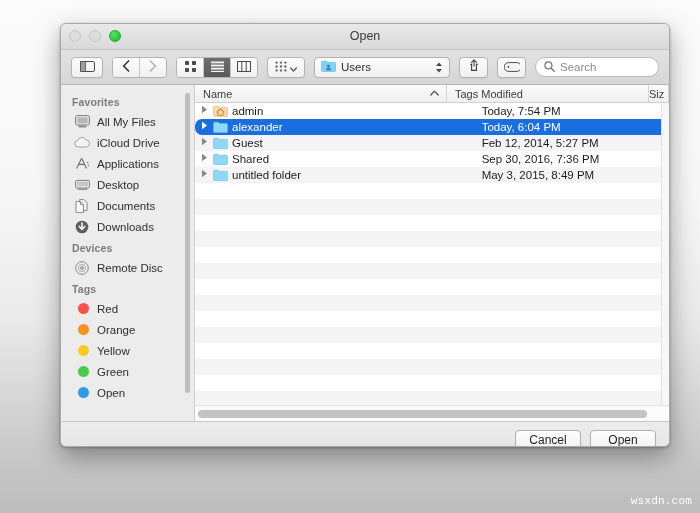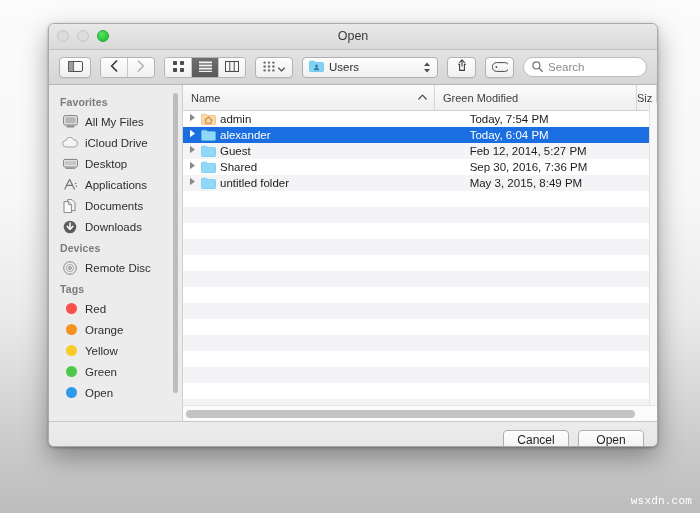--- a/index.html
+++ b/index.html
@@ -11,21 +11,21 @@
     height: 513px;
     overflow: hidden;
     font-family: "Liberation Sans", sans-serif;
     background: linear-gradient(to bottom, #fbfbfb 0%, #f7f7f7 38%, #eaeaea 62%, #c9c9c9 88%, #bcbcbc 100%);
     position: relative;
   }
 
   
   #window {
     position: absolute;
-    left: 48px;
+    left: 60px;
     top: 23px;
     width: 610px;
     height: 424px;
     border-radius: 6px;
     background: #ececec;
     box-shadow: 0 10px 26px rgba(0,0,0,0.35), 0 1px 3px rgba(0,0,0,0.28);
     overflow: hidden;
     border: 1px solid #a9a9a9;
     box-sizing: border-box;
   }
@@ -194,21 +194,21 @@
   
   #filelist {
     flex: 1;
     display: flex;
     flex-direction: column;
     min-width: 0;
     position: relative;
     background: #fff;
   }
   #colhead {
-    height: 26px;
+    height: 18px;
     display: flex;
     background: linear-gradient(to bottom, #fbfbfb, #efefef);
     border-bottom: 1px solid #cfcfcf;
     font-size: 11px;
     color: #3d3d3d;
     box-sizing: border-box;
   }
   .col {
     display: flex;
     align-items: center;
@@ -232,21 +232,21 @@
   #rows { flex: 1; overflow: hidden; }
   .row {
     height: 16px;
     display: flex;
     font-size: 11.5px;
     color: #1d1d1d;
     align-items: center;
     box-sizing: border-box;
   }
   .row.alt { background: #f4f4f6; }
-  .row.sel { background: #1a6ee0; color: #fff; }
+  .row.sel { background: #1a6ee0; color: #fff; border-radius: 7px; }
   .cell {
     box-sizing: border-box;
     overflow: hidden;
     white-space: nowrap;
     display: flex;
   }
   .cell-name { width: 252px; padding-left: 5px; gap: 4px; }
   .cell-date { width: 202px; padding-left: 8px; margin-left: 44px; }
   .cell-size { flex: 1; justify-content: flex-end; padding-right: 7px; color:#555; }
   .row.sel .cell-size { color: #fff; }
@@ -485,40 +485,40 @@
         <span class="sb-icon">
           <svg width="16" height="11" viewBox="0 0 16 11">
             <path d="M4.2 10 a3.3 3.3 0 0 1 -0.2 -6.6 a4 4 0 0 1 7.6 -0.6 a2.9 2.9 0 0 1 0.6 7.2 z" fill="#f4f4f4" stroke="#9a9a9a" stroke-width="0.9"></path>
           </svg>
         </span>
         <span>iCloud Drive</span>
       </div>
 
       <div class="sb-item">
         <span class="sb-icon">
-          <svg width="15" height="12" viewBox="0 0 15 12">
-            <rect x="0.6" y="1.4" width="13.8" height="7.6" rx="1.3" fill="#ededed" stroke="#7d7d7d"></rect>
-            <rect x="1.9" y="2.7" width="11.2" height="4.6" fill="#c7c7c7"></rect>
-            <rect x="2.6" y="9.4" width="9.8" height="1.5" rx="0.6" fill="#949494"></rect>
-          </svg>
-        </span>
-        <span>Desktop</span>
-      </div>
-
-      <div class="sb-item">
-        <span class="sb-icon">
           <svg width="16" height="13" viewBox="0 0 16 13">
             <path d="M7.6 1.2 L12.6 11.4" stroke="#6f6f6f" stroke-width="1.1" fill="none"></path>
             <path d="M7.6 1.2 L2.6 11.4" stroke="#6f6f6f" stroke-width="1.1" fill="none"></path>
             <path d="M4.2 7.4 h6.8" stroke="#6f6f6f" stroke-width="1.1"></path>
             <circle cx="13.6" cy="5.4" r="0.75" fill="#6f6f6f"></circle>
             <circle cx="14.4" cy="8.2" r="0.75" fill="#6f6f6f"></circle>
           </svg>
         </span>
         <span>Applications</span>
+      </div>
+
+      <div class="sb-item">
+        <span class="sb-icon">
+          <svg width="15" height="12" viewBox="0 0 15 12">
+            <rect x="0.6" y="1.4" width="13.8" height="7.6" rx="1.3" fill="#ededed" stroke="#7d7d7d"></rect>
+            <rect x="1.9" y="2.7" width="11.2" height="4.6" fill="#c7c7c7"></rect>
+            <rect x="2.6" y="9.4" width="9.8" height="1.5" rx="0.6" fill="#949494"></rect>
+          </svg>
+        </span>
+        <span>Desktop</span>
       </div>
 
       <div class="sb-item">
         <span class="sb-icon">
           <svg width="14" height="14" viewBox="0 0 14 14">
             <path d="M4.6 0.6 h4.4 l3 3 v8 h-7.4 z" fill="#f2f2f2" stroke="#7d7d7d" stroke-width="0.9"></path>
             <path d="M1 2.6 h4.4 l3 3 v8 h-7.4 z" fill="#fafafa" stroke="#7d7d7d" stroke-width="0.9"></path>
             <path d="M5.4 2.6 v3 h3" fill="none" stroke="#7d7d7d" stroke-width="0.8"></path>
           </svg>
         </span>
@@ -590,21 +590,21 @@
       <div id="colhead">
         <div class="col col-name">
           <span>Name</span>
           <span class="sortarrow">
             <svg width="9" height="6" viewBox="0 0 9 6">
                 <path d="M0.8 5 L4.5 1.2 L8.2 5" fill="none" stroke="#4a4a4a" stroke-width="1.2" stroke-linecap="round" stroke-linejoin="round"></path>
               </svg>
           </span>
         </div>
         <div class="col col-date">
-          <span>Green Modified</span>
+          <span>Tags Modified</span>
         </div>
         <div class="col col-size">
           <span>Siz</span>
         </div>
       </div>
 
       <div id="rows">
 
         <div class="row">
           <div class="cell cell-name">

